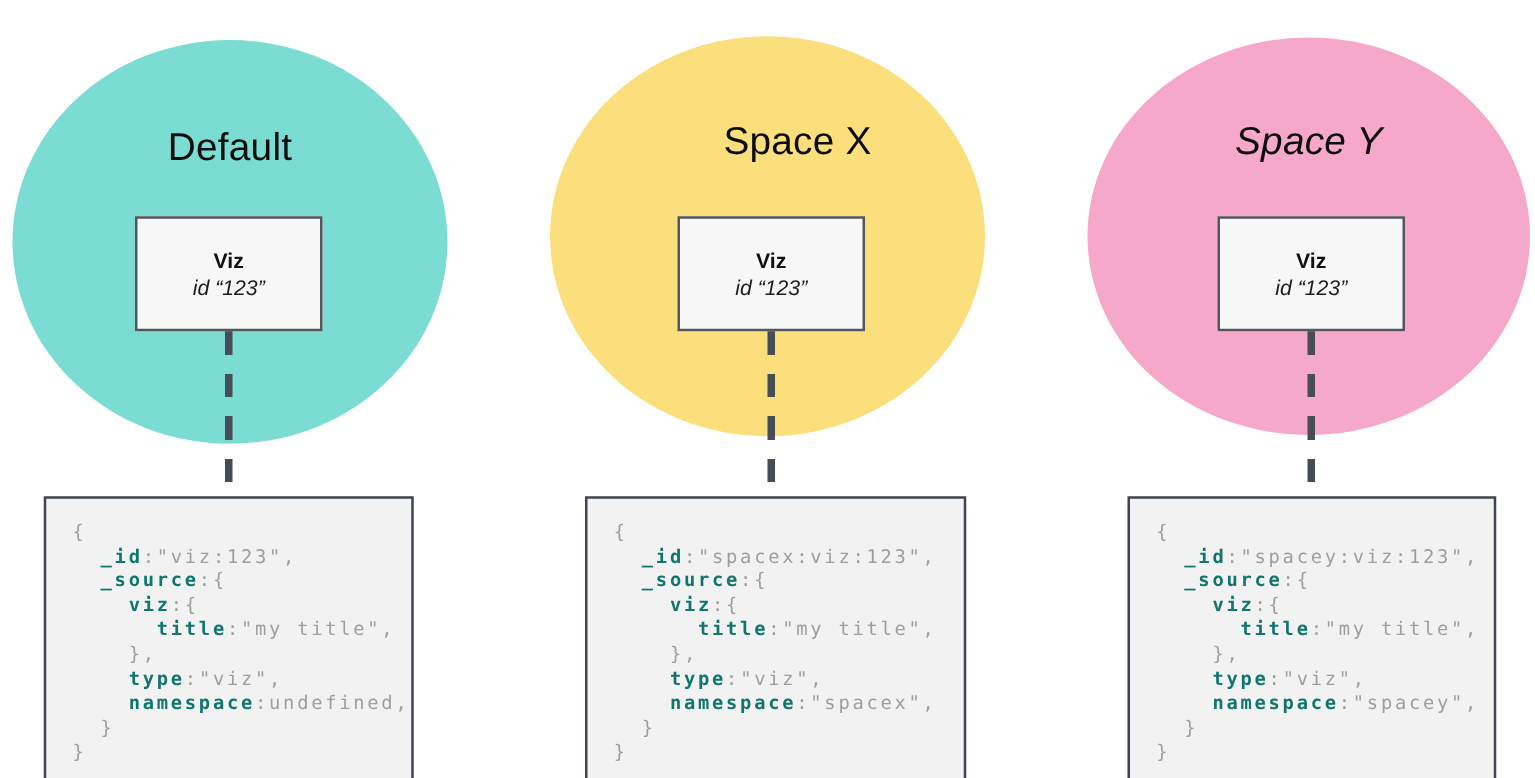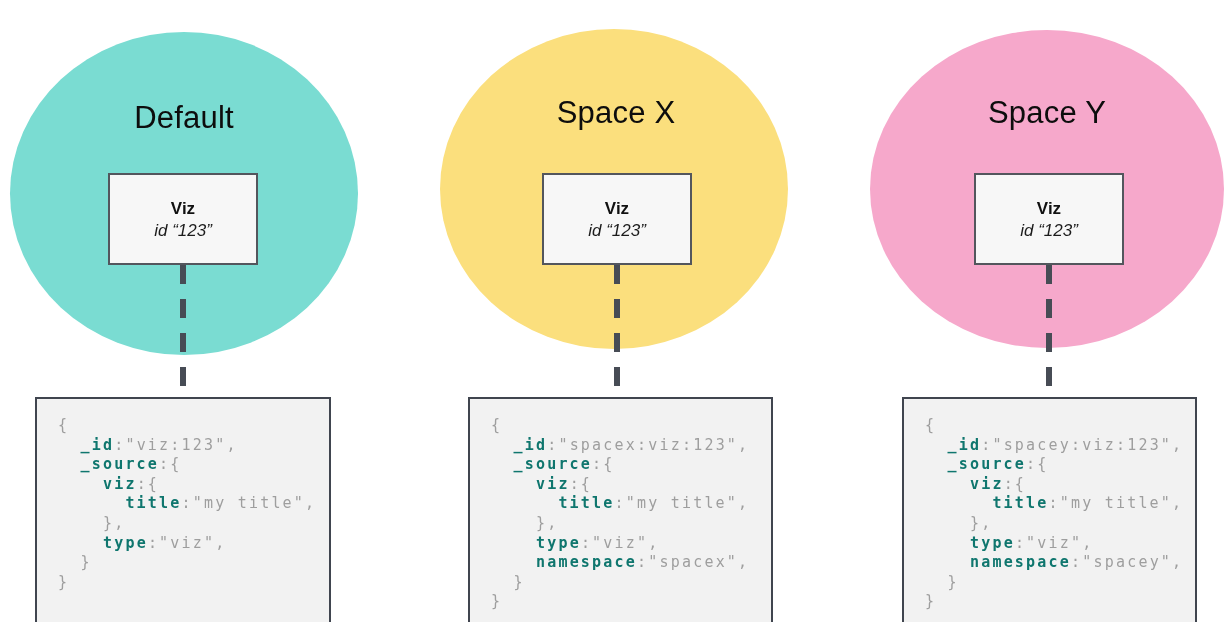--- a/index.html
+++ b/index.html
@@ -23,22 +23,22 @@
   
   .space-label{
     position:absolute;
     text-align:center;
     font-size:31px;
     line-height:36px;
     color:#0d0d0d;
     letter-spacing:0.2px;
   }
   .col-default .space-label{left:10px;  width:348px; top:76px;}
-  .col-spacex  .space-label{left:442px; width:348px; top:71px;}
-  .col-spacey  .space-label{left:870px; width:354px; top:71px;}
+  .col-spacex  .space-label{left:464px; width:348px; top:71px;}
+  .col-spacey  .space-label{left:870px; width:354px; top:71px;font-style:italic;}
 
   
   .viz-box{
     position:absolute;
     top:149px;
     width:150px;height:92px;
     box-sizing:border-box;
     background:#f7f7f7;
     border:2px solid #53565d;
     display:flex;flex-direction:column;
@@ -103,20 +103,21 @@
     <div class="connector"></div>
     <div class="code-box">
       <div class="code">
           <div class="code-line"><span class="tok-plain">{</span></div>
           <div class="code-line"><span class="tok-plain">  </span><span class="tok-key">_id</span><span class="tok-plain">:"viz:123",</span></div>
           <div class="code-line"><span class="tok-plain">  </span><span class="tok-key">_source</span><span class="tok-plain">:{</span></div>
           <div class="code-line"><span class="tok-plain">    </span><span class="tok-key">viz</span><span class="tok-plain">:{</span></div>
           <div class="code-line"><span class="tok-plain">      </span><span class="tok-key">title</span><span class="tok-plain">:"my title",</span></div>
           <div class="code-line"><span class="tok-plain">    },</span></div>
           <div class="code-line"><span class="tok-plain">    </span><span class="tok-key">type</span><span class="tok-plain">:"viz",</span></div>
+          <div class="code-line"><span class="tok-plain">    </span><span class="tok-key">namespace</span><span class="tok-plain">:undefined,</span></div>
           <div class="code-line"><span class="tok-plain">  }</span></div>
           <div class="code-line"><span class="tok-plain">}</span></div>
         </div>
     </div>
   </section>
 
   <section class="col-spacex">
     <div class="circle" style="background-color: rgb(251, 223, 125);"></div>
     <div class="space-label">Space X</div>
     <div class="viz-box">

